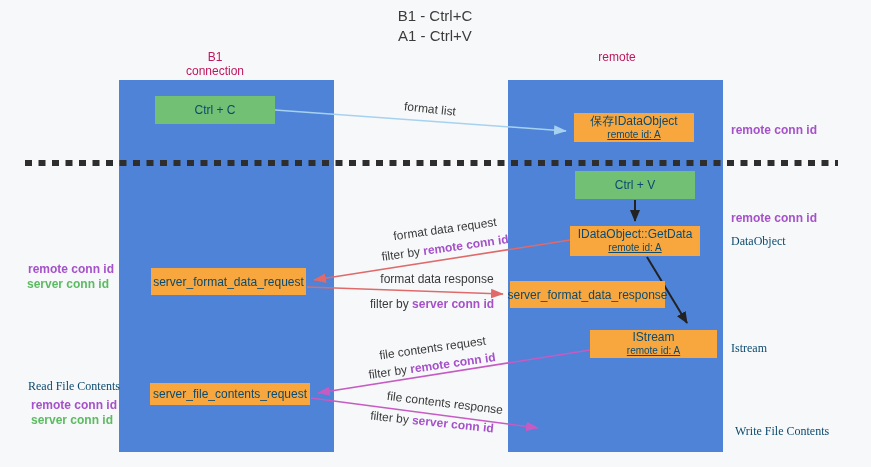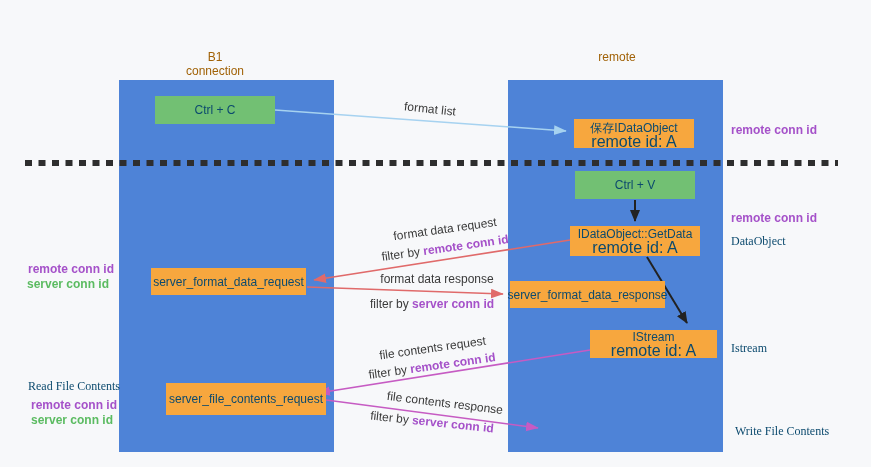--- a/index.html
+++ b/index.html
@@ -4,43 +4,47 @@
 <style>
   * { margin:0; padding:0; box-sizing:border-box; }
   html,body { background:#eef0f3; }
   body { font-family:"Liberation Sans","DejaVu Sans",sans-serif; }
   #canvas {
     position:relative; width:871px; height:467px;
     background:#f7f8fa; overflow:hidden;
   }
   .lane { position:absolute; top:80px; height:372px; width:215px; background:#4e83d7; z-index:1; }
   .lane-header { position:absolute; top:50px; width:140px; text-align:center;
-    font-size:12px; line-height:14px; color:#a16207; z-index:2; }
+    font-size:12px; line-height:14px; color:#be185d; z-index:2; }
   .title { position:absolute; top:6px; left:335px; width:200px; text-align:center;
     font-size:15px; line-height:20px; color:#3c3c3c; z-index:2; }
   .node { position:absolute; display:flex; flex-direction:column; align-items:center;
     justify-content:center; color:#0c4a6e; text-align:center; z-index:3; }
   .node.orange { background:#f7a73e; }
   .node.green  { background:#72c073; }
   .node .l1 { font-size:12px; line-height:13px; }
-  .node .l2 { font-size:16px; line-height:13px; }
+  .node .l2 { font-size:10px; line-height:13px;text-decoration:underline; }
   .node.single { font-size:12px; }
   svg.arrows { position:absolute; left:0; top:0; z-index:2; pointer-events:none; }
   .edge-label { position:absolute; font-size:12px; color:#3a3a3a; text-align:center; z-index:4; white-space:nowrap; }
   .purple-bold { color:#a551c9; font-weight:bold; }
   .annot { position:absolute; font-size:12px; z-index:4; white-space:nowrap; }
   .annot.dark { color:#0c4a6e;font-family:Liberation Serif, serif; }
   .annot.purple { color:#a551c9; font-weight:bold; }
   .annot.green { color:#5bbb61; font-weight:bold; }
 </style>
 </head>
 <body>
 
 <div id="canvas">
 
+  <div class="title">
+    <div>B1 - Ctrl+C</div>
+    <div>A1 - Ctrl+V</div>
+  </div>
 
   <div class="lane-header" style="left:145px;">
     <div>B1</div>
     <div>connection</div>
   </div>
   <div class="lane-header" style="left:547px;">
     <div>remote</div>
   </div>
 
   <div class="lane" style="left:119px;"></div>
@@ -74,42 +78,42 @@
 
     <line x1="307" y1="287" x2="503" y2="294" stroke="#e06a6a" stroke-width="1.6" marker-end="url(#mRed)"></line>
 
     <line x1="590" y1="350" x2="318" y2="393" stroke="#c65bc3" stroke-width="1.6" marker-end="url(#mMag)"></line>
 
     <line x1="311" y1="398" x2="538" y2="428" stroke="#c65bc3" stroke-width="1.6" marker-end="url(#mMag)"></line>
   </svg>
 
   <div class="node green single" style="left:155px;top:96px;width:120px;height:28px;">Ctrl + C</div>
 
-  <div class="node orange" style="left:574px;top:119px;width:120px;height:29px;justify-content:flex-end;">
+  <div class="node orange" style="left:574px;top:113px;width:120px;height:29px;">
     <span class="l1">保存IDataObject</span>
     <span class="l2">remote id: A</span>
   </div>
 
   <div class="node green single" style="left:575px;top:171px;width:120px;height:28px;">Ctrl + V</div>
 
   <div class="node orange" style="left:570px;top:226px;width:130px;height:30px;">
     <span class="l1">IDataObject::GetData</span>
     <span class="l2">remote id: A</span>
   </div>
 
   <div class="node orange single" style="left:510px;top:281px;width:155px;height:27px;">server_format_data_response</div>
 
   <div class="node orange single" style="left:151px;top:268px;width:155px;height:27px;">server_format_data_request</div>
 
   <div class="node orange" style="left:590px;top:330px;width:127px;height:28px;">
     <span class="l1">IStream</span>
     <span class="l2">remote id: A</span>
   </div>
 
-  <div class="node orange single" style="left:150px;top:383px;width:160px;height:32px;margin-left:16px;">server_file_contents_request</div>
+  <div class="node orange single" style="left:150px;top:383px;width:160px;height:22px;">server_file_contents_request</div>
 
 
   <div class="edge-label" style="left:385px;top:102px;width:90px;transform:rotate(6deg);">format list</div>
 
   <div class="edge-label" style="left:385px;top:222px;width:120px;transform:rotate(-8deg);">format data request</div>
 
   <div class="edge-label" style="left:380px;top:241px;width:130px;transform:rotate(-8deg);">
     <span>filter by</span>
     <span class="purple-bold">remote conn id</span>
   </div>

